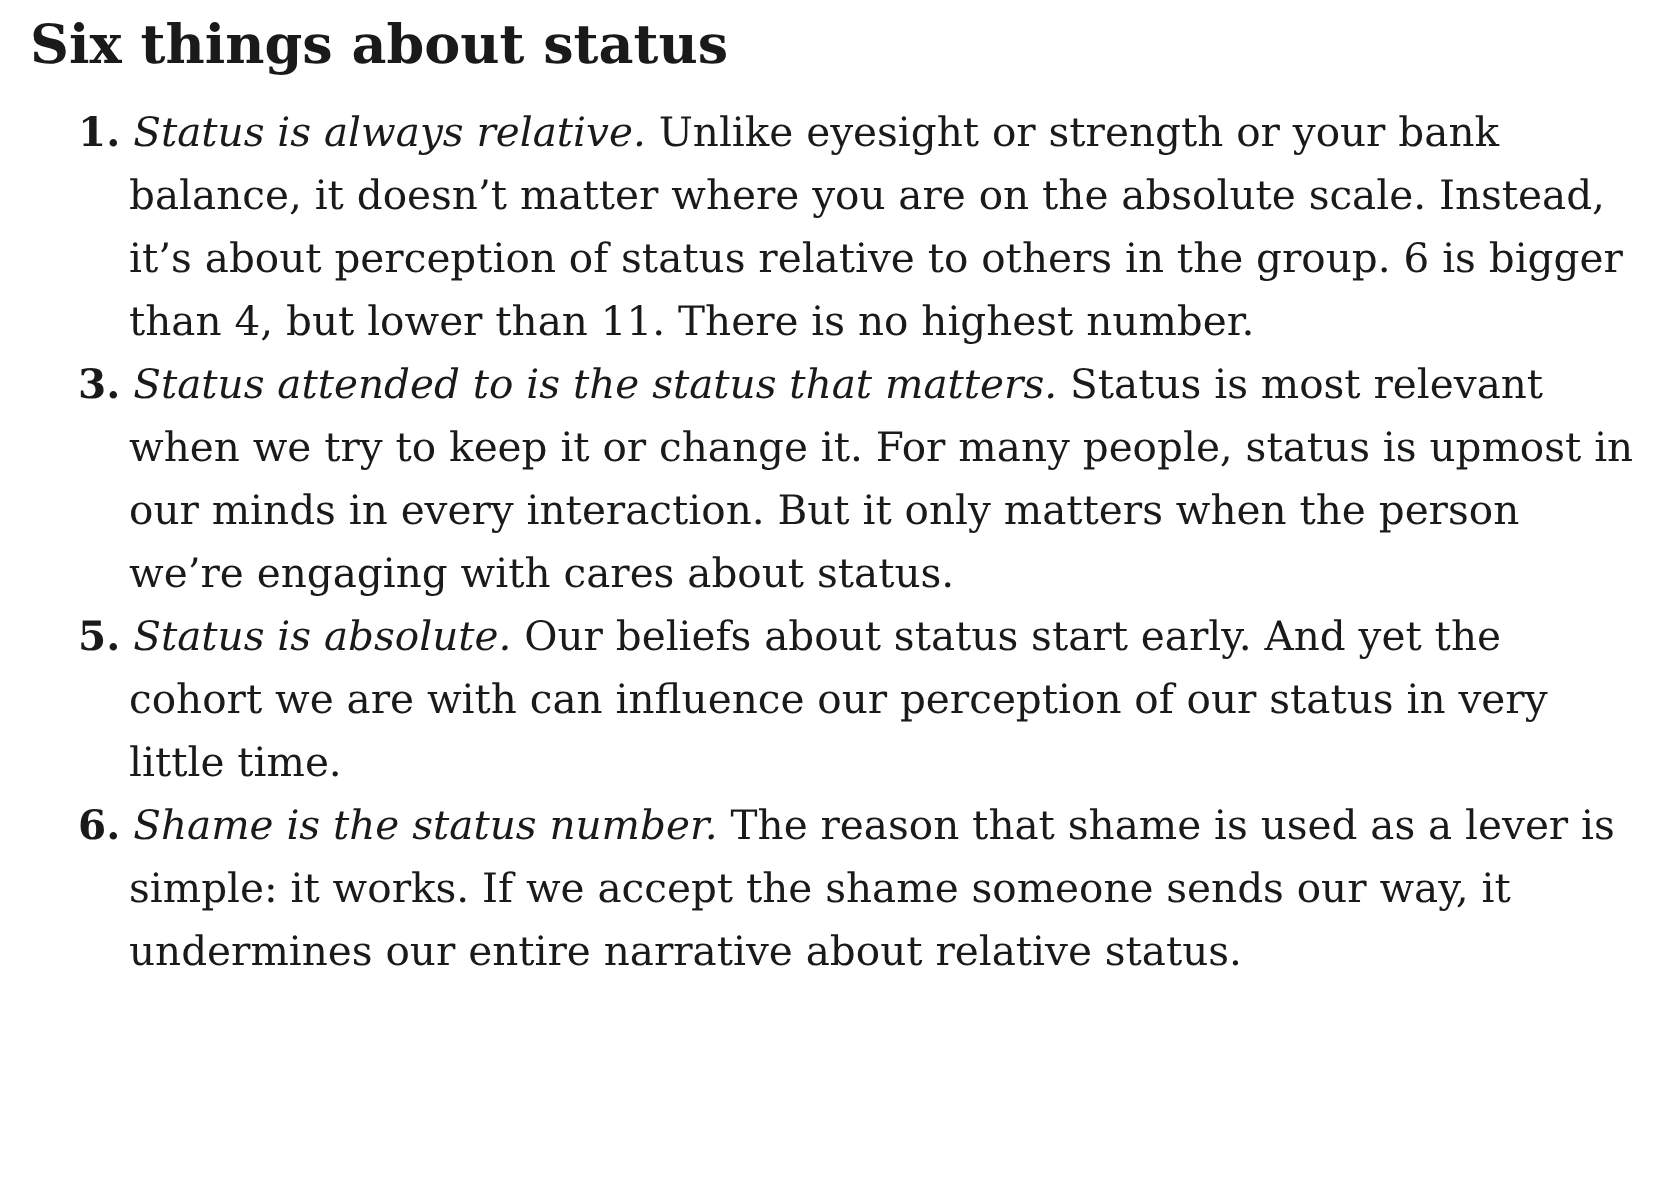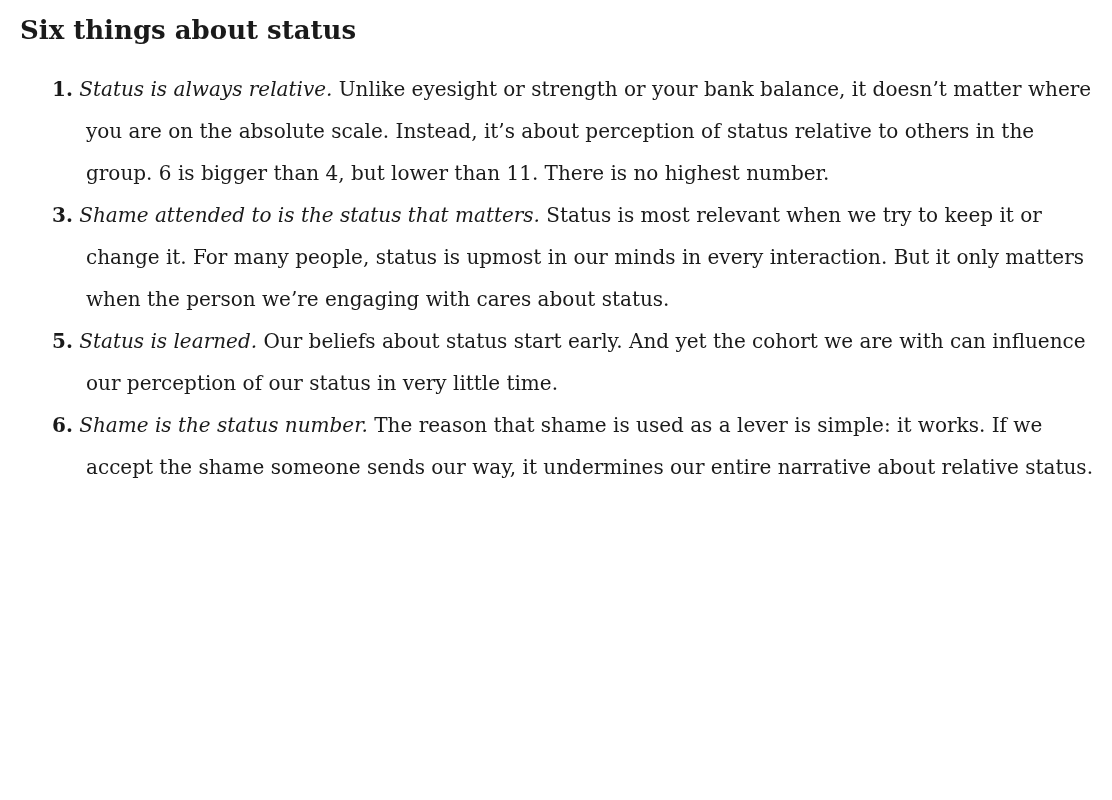--- a/index.html
+++ b/index.html
@@ -12,30 +12,30 @@
     height: 800px;
     overflow: hidden;
     font-family: "DejaVu Serif", "Liberation Serif", serif;
     color: #1a1a1a;
   }
   .article {
     padding: 12px 18px 0 20px;
   }
   .page-title {
     margin: 0;
-    font-size: 26px;
+    font-size: 36px;
     line-height: 36px;
     font-weight: bold;
     color: #1a1a1a;
   }
   ol.status-list {
     list-style: none;
     margin: 20px 0 0 0;
     padding: 0;
-    font-size: 20px;
+    font-size: 27px;
     line-height: 42px;
   }
   ol.status-list li {
     margin: 0;
     padding-left: 66px;   
     text-indent: -34px;   
   }
   .num {
     font-weight: bold;
     font-style: normal;
@@ -54,26 +54,26 @@
   <h1 class="page-title">Six things about status</h1>
 
   <ol class="status-list">
     <li>
       <b class="num">1.</b>
       <i class="lead">Status is always relative.</i>
       <span class="body-text">Unlike eyesight or strength or your bank balance, it doesn’t matter where you are on the absolute scale. Instead, it’s about perception of status relative to others in the group. 6 is bigger than 4, but lower than 11. There is no highest number.</span>
     </li>
     <li>
       <b class="num">3.</b>
-      <i class="lead">Shame attended to is the status that matters.</i>
+      <i class="lead">Status attended to is the status that matters.</i>
       <span class="body-text">Status is most relevant when we try to keep it or change it. For many people, status is upmost in our minds in every interaction. But it only matters when the person we’re engaging with cares about status.</span>
     </li>
     <li>
       <b class="num">5.</b>
-      <i class="lead">Status is learned.</i>
+      <i class="lead">Status is absolute.</i>
       <span class="body-text">Our beliefs about status start early. And yet the cohort we are with can influence our perception of our status in very little time.</span>
     </li>
     <li>
       <b class="num">6.</b>
       <i class="lead">Shame is the status number.</i>
       <span class="body-text">The reason that shame is used as a lever is simple: it works. If we accept the shame someone sends our way, it undermines our entire narrative about relative status.</span>
     </li>
   </ol>
 </main>
 

